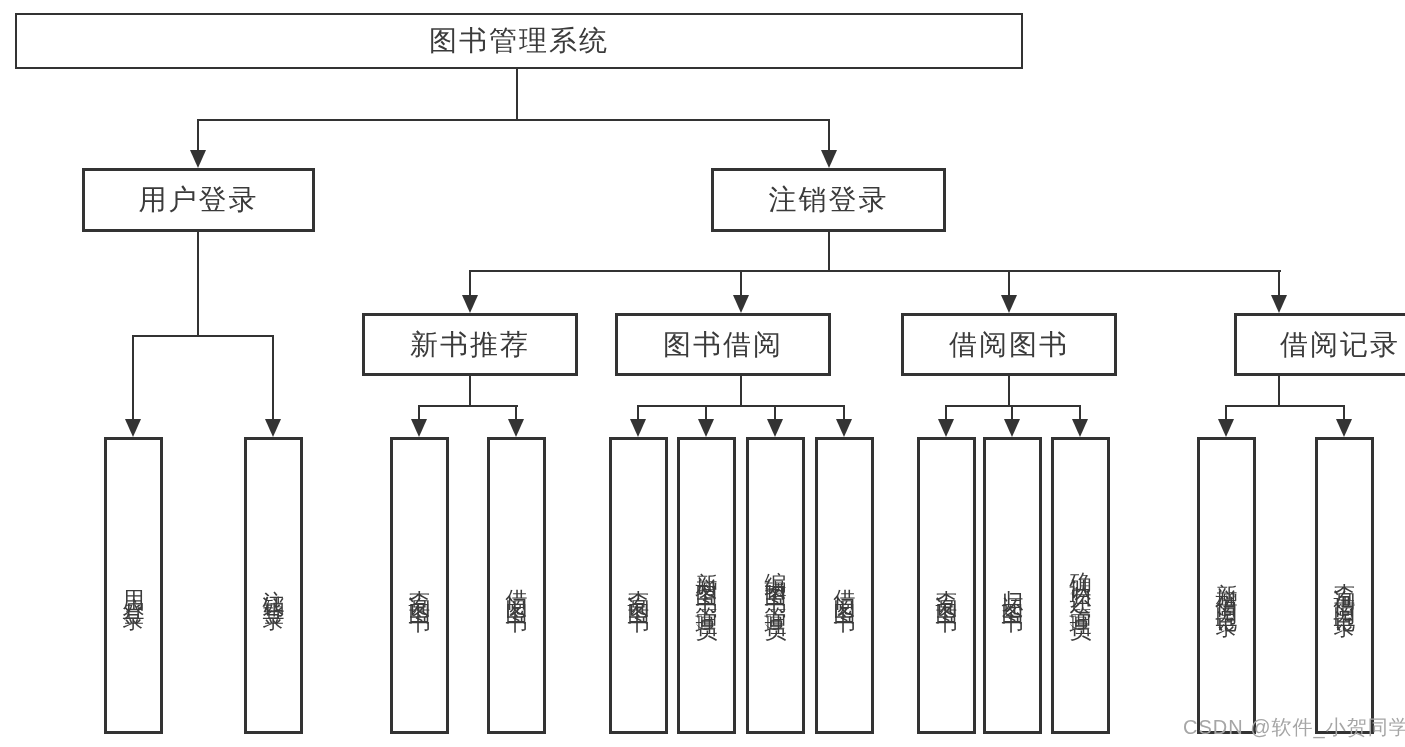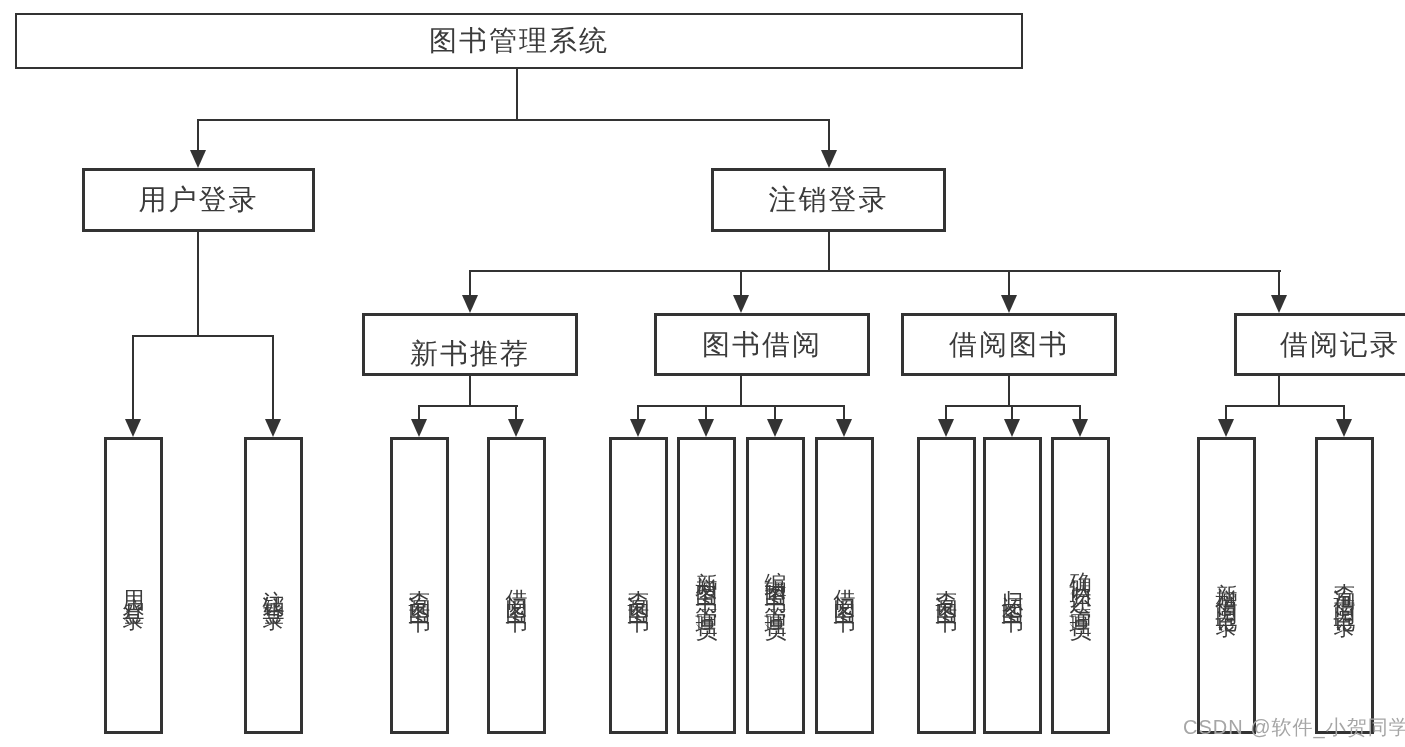--- a/index.html
+++ b/index.html
@@ -93,24 +93,24 @@
   <div class="hline" style="left:469px; top:270px; width:812px;"></div>
   <div class="vline" style="left:469px; top:270px; height:27px;"></div>
   <div class="arrow-down" style="left:462px; top:295px;"></div>
   <div class="vline" style="left:740px; top:270px; height:27px;"></div>
   <div class="arrow-down" style="left:733px; top:295px;"></div>
   <div class="vline" style="left:1008px; top:270px; height:27px;"></div>
   <div class="arrow-down" style="left:1001px; top:295px;"></div>
   <div class="vline" style="left:1278px; top:270px; height:27px;"></div>
   <div class="arrow-down" style="left:1271px; top:295px;"></div>
 
-  <div class="box" style="left:362px; top:313px; width:216px; height:63px;align-items:flex-end;">
+  <div class="box" style="left:362px; top:313px; width:216px; height:63px;">
     <span class="h-label">新书推荐</span>
   </div>
-  <div class="box" style="left:654px; top:313px; width:216px; height:63px;">
+  <div class="box" style="left:615px; top:313px; width:216px; height:63px;">
     <span class="h-label">图书借阅</span>
   </div>
   <div class="box" style="left:901px; top:313px; width:216px; height:63px;">
     <span class="h-label">借阅图书</span>
   </div>
   <div class="box" style="left:1234px; top:313px; width:212px; height:63px;">
     <span class="h-label">借阅记录</span>
   </div>
 
   <div class="vline" style="left:469px; top:376px; height:31px;"></div>

